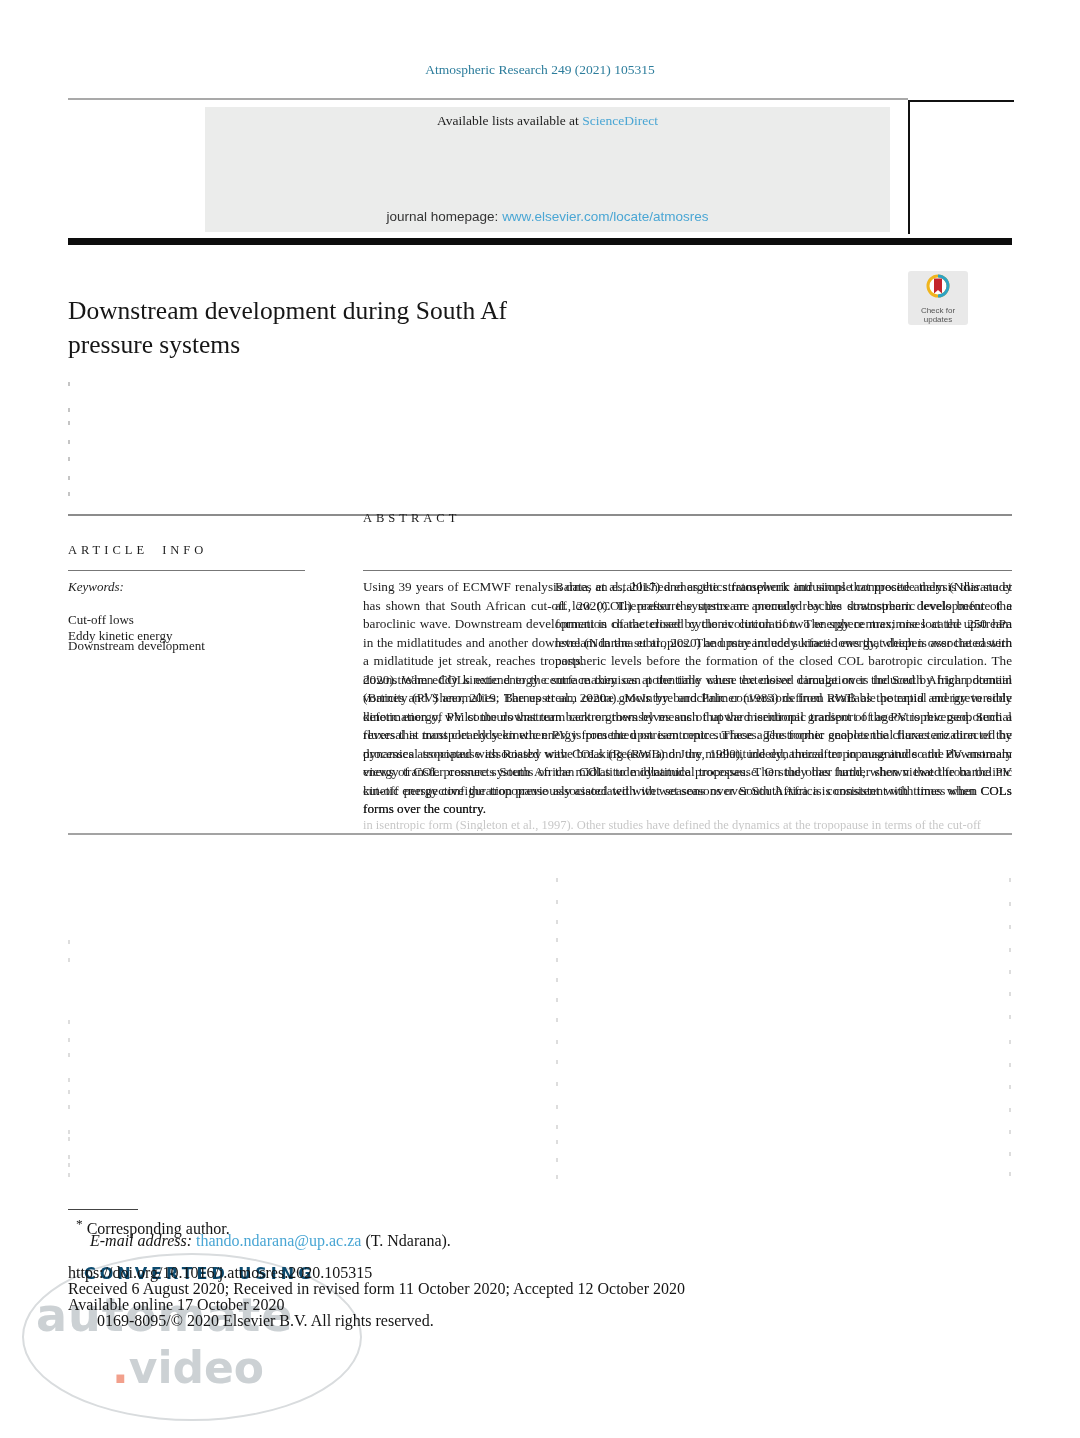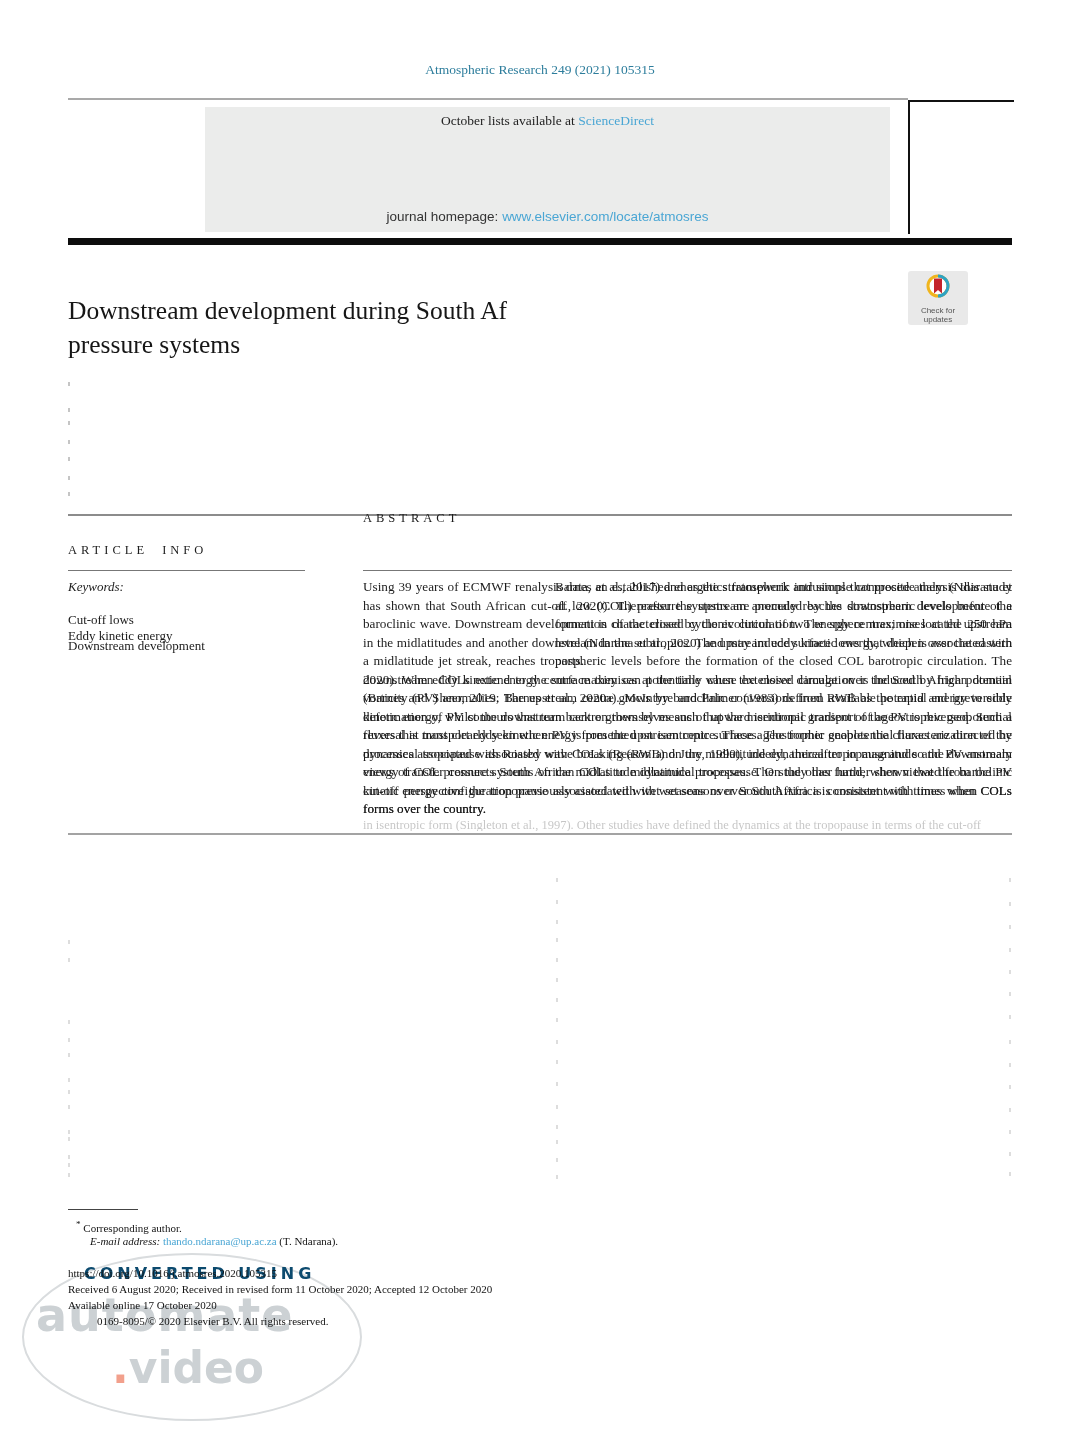--- a/index.html
+++ b/index.html
@@ -30,21 +30,21 @@
   .ai-rule{left:68px;top:570px;width:237px;height:1px;background:#777;}
   .ab-rule{left:363px;top:570px;width:649px;height:1px;background:#777;}
   .kw{font-size:13px;line-height:16px;}
   .abstract-wrap{left:363px;top:578px;width:649px;height:252px;}
   .ab-layer{position:absolute;font-size:13.2px;line-height:18.5px;text-align:justify;color:#1c1c1c;}
   .ab-faint{position:absolute;left:0;top:240px;width:649px;height:13px;overflow:hidden;
             font-size:12.5px;opacity:.28;color:#333;}
   .ab-bottom-rule{left:68px;top:833px;width:944px;height:2px;background:#a3a3a3;}
   .speck{position:absolute;width:2px;height:4px;background:#666;opacity:.22;}
   .fn-rule{left:68px;top:1209px;width:70px;height:1px;background:#444;}
-  .fn{font-size:11px;line-height:16px;color:#141414;}
+  .fn{font-size:16px;line-height:16px;color:#141414;}
   .wm{pointer-events:none;}
   .wm-ellipse{left:22px;top:1253px;width:336px;height:164px;border:2.5px solid #d9dcde;border-radius:50%;}
   .wm-line1{left:84px;top:1264px;width:260px;font-family:"DejaVu Sans",sans-serif;font-size:16px;
             letter-spacing:4px;color:#0c4a6e;font-weight:bold;}
   .wm-brand{left:36px;top:1288px;font-family:"DejaVu Sans",sans-serif;font-size:46px;font-weight:bold;
             color:#ccd1d4;letter-spacing:1px;}
   .wm-brand2{left:112px;top:1342px;font-family:"DejaVu Sans",sans-serif;font-size:44px;font-weight:bold;
              color:#ccd1d4;}
   .wm-dot{color:#f2a08c;}
   .z2{z-index:2;} .z1{z-index:1;}
@@ -54,21 +54,21 @@
 
 <div class="page">
 
   <div class="abs journal-ref center">Atmospheric Research 249 (2021) 105315</div>
 
   <div class="abs hdr-topline"></div>
 
 
   <div class="abs banner">
     <div class="contents center serif">
-      <span>October lists available at </span><span class="link">ScienceDirect</span>
+      <span>Available lists available at </span><span class="link">ScienceDirect</span>
     </div>
     <div class="homepage center sans">
       <span>journal homepage: </span><span class="link">www.elsevier.com/locate/atmosres</span>
     </div>
   </div>
 
   <div class="abs corner-box"></div>
   <div class="abs thick-rule"></div>
 
   <div class="abs title">

